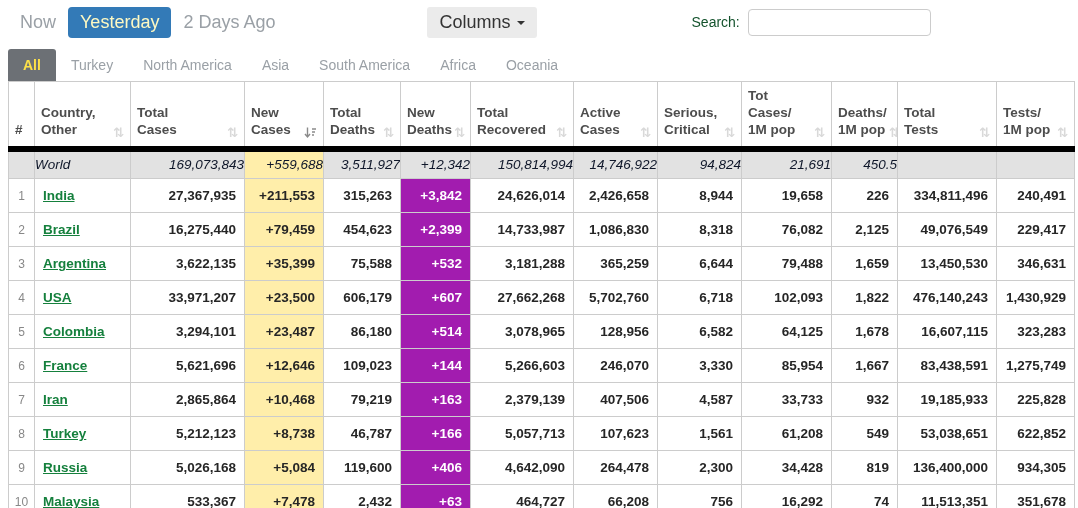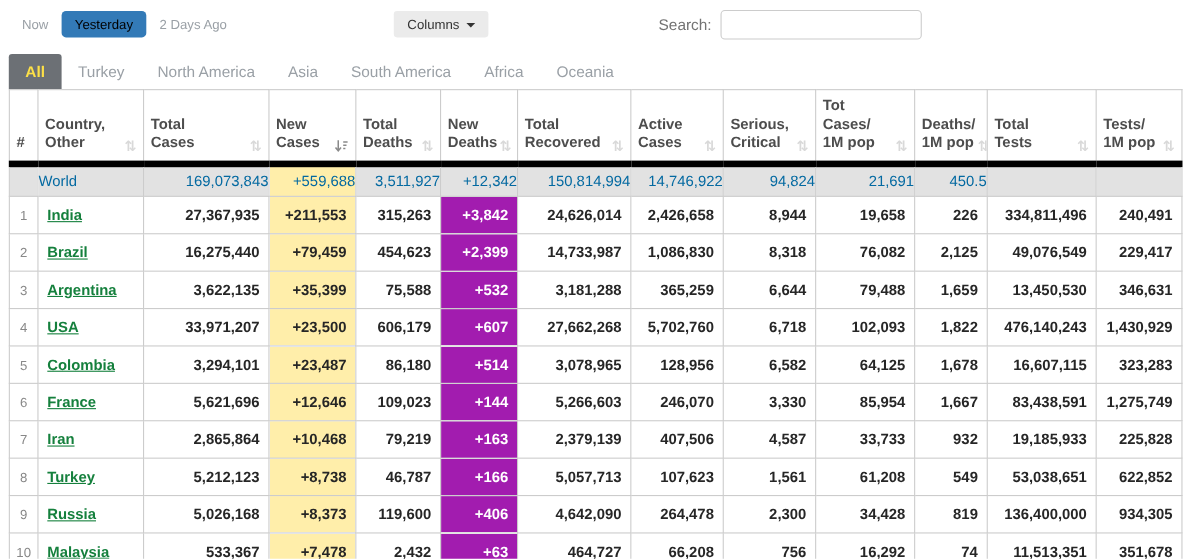--- a/index.html
+++ b/index.html
@@ -2,29 +2,29 @@
 <html><head>
 <meta charset="utf-8">
 <style>
   * { box-sizing: border-box; margin: 0; padding: 0; }
   html,body { width: 1078px; height: 508px; overflow: hidden; background: #fff;
     font-family: "Liberation Sans", "DejaVu Sans", sans-serif; }
   .wrap { padding: 7px 8px 0 8px; }
 
   
   .toolbar { display: flex; align-items: center; height: 30px; margin-bottom: 12px; }
-  .btn { font-size: 12px; padding: 5px 12px; border-radius: 4px; border: none;
+  .btn { font-size: 18px; padding: 5px 12px; border-radius: 4px; border: none;
     background: transparent; cursor: pointer; }
   .btn-plain { color: #9aa0a6; }
-  .btn-primary { background: #337ab7; color: #000000; }
+  .btn-primary { background: #337ab7; color: #fef9c3; }
   .btn-columns { background: #ebebeb; color: #333; margin-left: 140px; border-radius: 3px; }
   .caret { display: inline-block; width: 0; height: 0; margin-left: 6px; vertical-align: middle;
     border-left: 4px solid transparent; border-right: 4px solid transparent; border-top: 4px solid #333; }
   .search-group { display: flex; align-items: center; margin-left: 155px; }
-  .search-label { color: #737373; font-size: 14px; margin-right: 8px; }
+  .search-label { color: #14532d; font-size: 14px; margin-right: 8px; }
   .search-input { width: 183px; height: 27px; border: 1px solid #ccc; border-radius: 4px;
     font-size: 13px; padding: 0 8px; outline: none; }
 
   
   .tabs { display: flex; align-items: flex-end; }
   .tab { font-size: 14px; color: #9aa0a6; padding: 8px 15px; cursor: pointer; }
   .tab.active { background: #6c7075; color: #fde047; font-weight: bold; border-radius: 3px 3px 0 0; }
 
   
   table { width: 100%; border-collapse: collapse; table-layout: fixed; font-size: 13.5px; }
@@ -32,21 +32,21 @@
   thead th { background: #fff; color: #4d4d4d; font-weight: bold; vertical-align: bottom;
     padding: 6px 6px 7px 6px; height: 52px; text-align: left; border-bottom: 6px solid #000000; cursor: pointer; }
   .h-wrap { display: flex; align-items: flex-end; justify-content: space-between; }
   .h-label { white-space: pre-line; line-height: 1.25; }
   .sort-icon { color: #d9d9d9; font-size: 13px; line-height: 1; flex: none; margin-left: 2px; }
   .sort-icon svg { display: block; }
 
   td { padding: 7px 8px; text-align: right; color: #262626; font-weight: bold; }
   tbody tr { height: 34px; }
   tr.world-row { background: #e2e2e2; height: 30px; }
-  tr.world-row td { color: #0369a1; font-weight: normal; padding: 5px 0; }
+  tr.world-row td { color: #0f172a; font-weight: normal; padding: 5px 0; font-style: italic; }
   tr.world-row td.c-country { text-align: left; }
   td.c-rank { color: #888; font-weight: normal; font-size: 12px; text-align: center; padding: 7px 2px; }
   td.c-country { text-align: left; }
   td.c-country a { color: #15803d; font-weight: bold; text-decoration: underline; }
   td.c-new_cases { background: #FFEEAA; }
   td.c-new_deaths.filled { background: #a21caf; color: #fff; }
 </style>
 </head>
 <body>
 
@@ -320,21 +320,21 @@
           <td class="c-serious_critical">1,561</td>
           <td class="c-tot_cases_1m">61,208</td>
           <td class="c-deaths_1m">549</td>
           <td class="c-total_tests">53,038,651</td>
           <td class="c-tests_1m">622,852</td>
         </tr>
         <tr class="data-row">
           <td class="c-rank">9</td>
           <td class="c-country"><a href="#">Russia</a></td>
           <td class="c-total_cases">5,026,168</td>
-          <td class="c-new_cases">+8,373</td>
+          <td class="c-new_cases">+5,084</td>
           <td class="c-total_deaths">119,600</td>
           <td class="c-new_deaths filled">+406</td>
           <td class="c-total_recovered">4,642,090</td>
           <td class="c-active_cases">264,478</td>
           <td class="c-serious_critical">2,300</td>
           <td class="c-tot_cases_1m">34,428</td>
           <td class="c-deaths_1m">819</td>
           <td class="c-total_tests">136,400,000</td>
           <td class="c-tests_1m">934,305</td>
         </tr>

